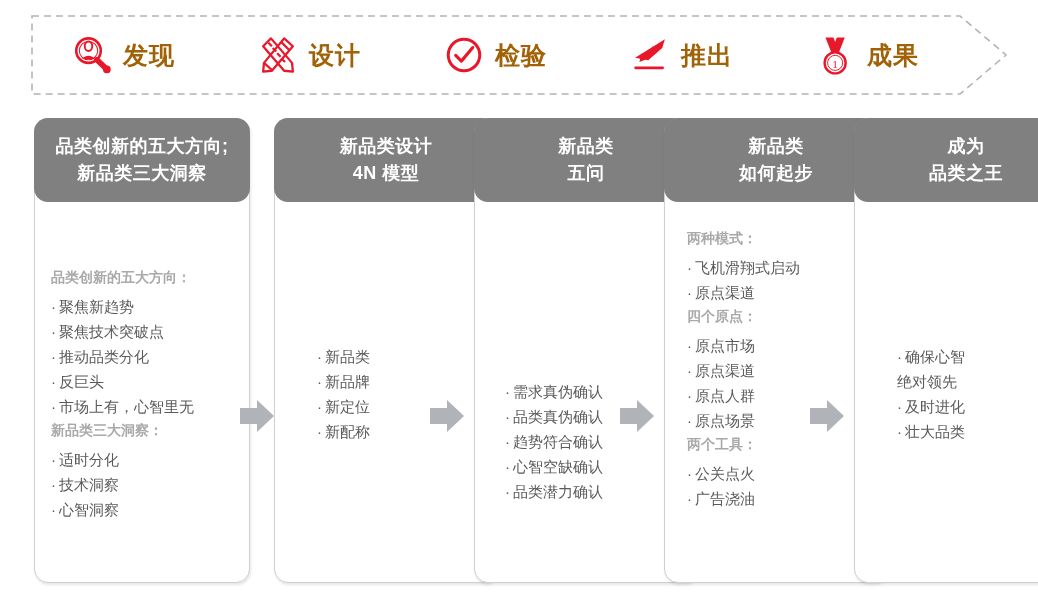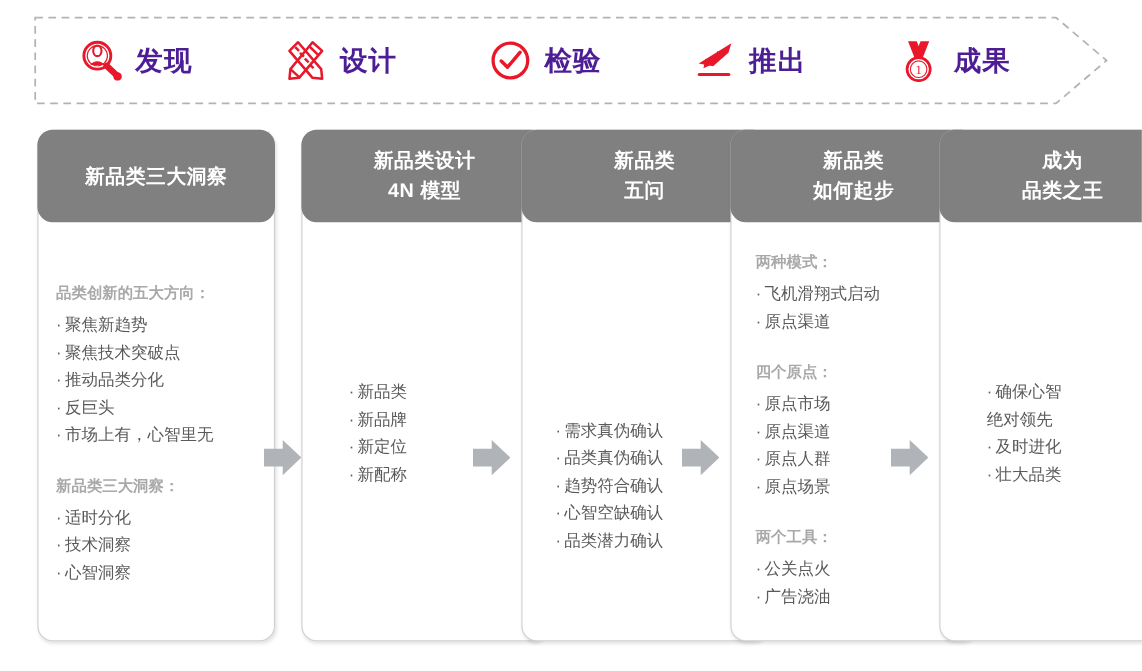--- a/index.html
+++ b/index.html
@@ -45,21 +45,21 @@
   }
   .stage-icon {
     width: 42px;
     height: 42px;
     flex: 0 0 auto;
     display: block;
   }
   .stage-label {
     font-size: 25px;
     font-weight: bold;
-    color: #4c1d95;
+    color: #a16207;
     letter-spacing: 1px;
     white-space: nowrap;
   }
 
   
   #cards {
     position: absolute;
     left: 0;
     top: 118px;
     width: 1038px;
@@ -105,21 +105,21 @@
     width: 100%;
     height: 381px;
     box-sizing: border-box;
     padding: 12px 10px;
     display: flex;
     flex-direction: column;
     justify-content: center;
   }
   .card-body.pad-top { justify-content: flex-start; padding-top: 24px; }
   .group { margin-bottom: 0; }
-  .group + .group { margin-top: 22px; }
+  .group + .group { }
   .group-title {
     font-size: 14px;
     font-weight: bold;
     color: #a9a9a9;
     margin-bottom: 6px;
     line-height: 22px;
   }
   .items { list-style: none; margin: 0; padding: 0; }
   .items li {
     font-size: 15px;
@@ -214,20 +214,21 @@
       <span class="stage-label">成果</span>
     </div>
 
   </div>
 </div>
 
 <div id="cards">
 
   <div class="card wide" style="left:34px;">
     <div class="card-header">
+      <span>品类创新的五大方向;</span>
       <span>新品类三大洞察</span>
     </div>
     <div class="card-body indent4">
       <div class="group">
         <div class="group-title">品类创新的五大方向：</div>
         <ul class="items">
           <li><span class="bullet">·</span><span>聚焦新趋势</span></li>
           <li><span class="bullet">·</span><span>聚焦技术突破点</span></li>
           <li><span class="bullet">·</span><span>推动品类分化</span></li>
           <li><span class="bullet">·</span><span>反巨头</span></li>

